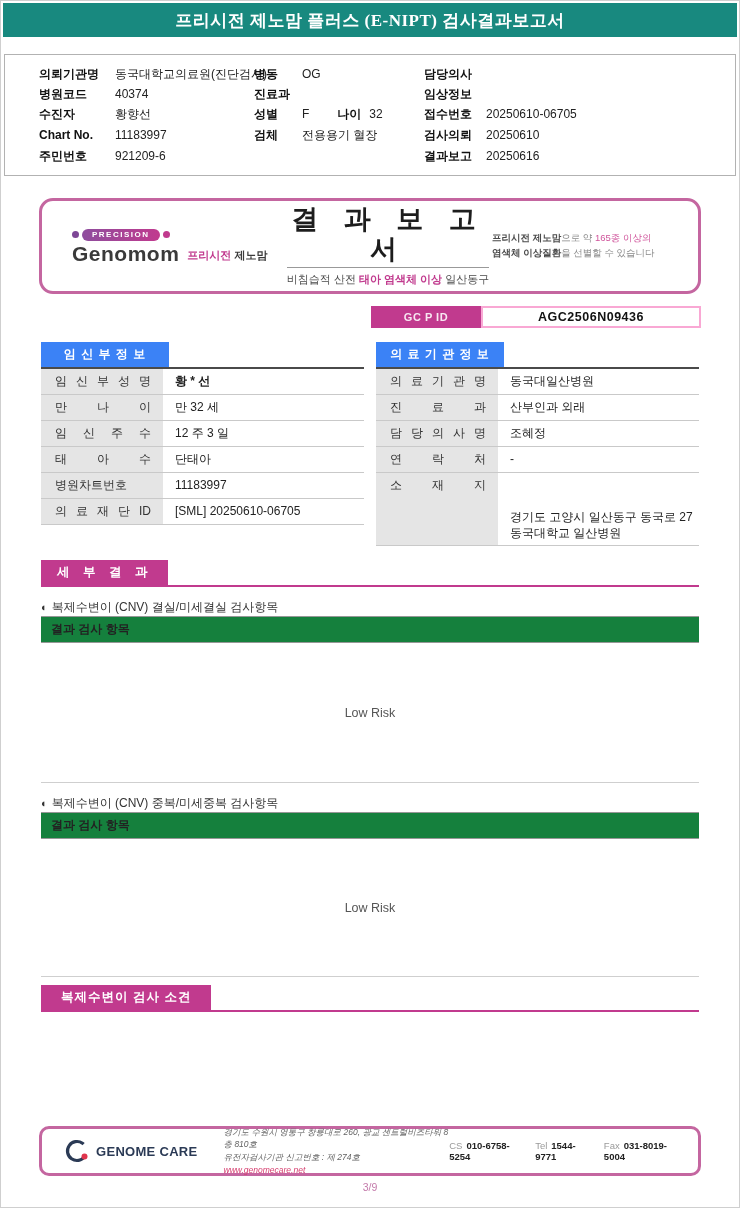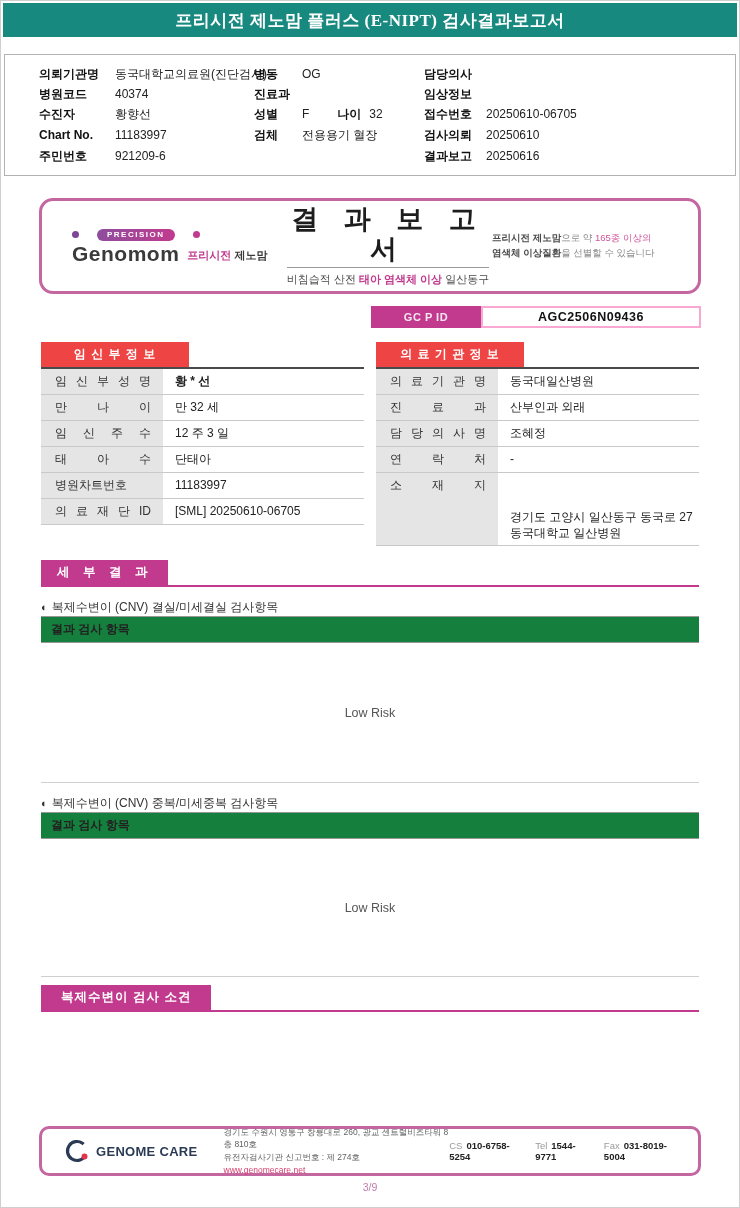--- a/index.html
+++ b/index.html
@@ -32,21 +32,21 @@
   .ph-value { color:#222; white-space:nowrap; }
   .ph-label2 { font-weight:bold; color:#111; margin-left:28px; margin-right:8px; }
 
   
   .card {
     margin:22px 38px 0; height:96px;
     border:3px solid #C466A0; border-radius:14px;
     display:flex; align-items:center; background:#fff;
   }
   .logo-block { margin-left:30px; width:212px; flex:0 0 auto; }
-  .badge-row { display:flex; align-items:center; gap:18px; margin-bottom:2px; }
+  .badge-row { display:flex; align-items:center; gap:3px; margin-bottom:2px; }
   .badge-dot { width:7px; height:7px; border-radius:50%; background:#7d4796; }
   .badge-dot.r { background:#C13A8E; }
   .badge-pill {
     background:linear-gradient(90deg,#8e4d9e,#C13A8E); color:#fff;
     font-size:8px; font-weight:bold; letter-spacing:1.5px;
     padding:1px 10px 2px; border-radius:8px;
   }
   .brand-row { display:flex; align-items:flex-end; gap:8px; }
   .brand-en { font-size:21px; font-weight:800; color:#3a3a3a; letter-spacing:0.5px; line-height:1; }
   .brand-kr { font-size:11px; font-weight:bold; line-height:1.4; white-space:nowrap; }
@@ -72,22 +72,22 @@
   }
   .gcpid-value {
     flex:1; border:2px solid #f9a8d4; display:flex; align-items:center; justify-content:center;
     font-size:12.5px; font-weight:bold; color:#111; letter-spacing:0.5px;
   }
 
   
   .info-tables { display:flex; gap:12px; margin:14px 40px 0; align-items:flex-start; }
   .itable { flex:1; }
   .itab {
-    display:inline-block; background:#ef4444; color:#fff; font-size:12px; font-weight:bold;
-    width:148px; text-align:center; padding:4px 4px; letter-spacing:1px;
+    display:inline-block; background:#3b82f6; color:#fff; font-size:12px; font-weight:bold;
+    width:128px; text-align:center; padding:4px 4px; letter-spacing:1px;
   }
   .ibody { border-top:2px solid #4a4a4a; }
   .irow { display:flex; border-bottom:1px solid #c9c9c9; min-height:22px; font-size:12px; }
   .icell-l {
     flex:0 0 122px; background:#e5e5e5; padding:4px 12px 4px 14px; color:#333;
     text-align:justify; text-align-last:justify;
   }
   .icell-v { flex:1; padding:4px 4px 4px 12px; color:#222; line-height:1.35; display:flex; align-items:center; }
   .icell-v.b { font-weight:bold; }
   .icell-v.wrap { display:block;margin-top:32px; }
@@ -112,21 +112,21 @@
   }
 
   
   .footer-card {
     position:absolute; left:38px; right:38px; top:1125px; height:50px;
     border:3px solid #C466A0; border-radius:10px; background:#fff;
     display:flex; align-items:center; padding:0 22px;
   }
   .gc-logo { display:flex; align-items:center; gap:6px; flex:0 0 auto; }
   .gc-logo-text { font-size:13px; font-weight:bold; color:#2b3a55; letter-spacing:0.3px; }
-  .addr { margin-left:26px; font-size:8.5px; color:#636363; line-height:1.5; }
+  .addr { margin-left:26px; font-size:8.5px; color:#636363; line-height:1.5;font-style:italic; }
   .addr .site { color:#D63D6E; }
   .contacts { margin-left:auto; display:flex; gap:16px; font-size:9.5px; align-items:center; }
   .contact .cl { color:#9a9a9a; margin-right:4px; }
   .contact .cv { color:#222; font-weight:bold; }
 
   .page-num { position:absolute; top:1180px; left:0; width:100%; text-align:center; font-size:10.5px; color:#C47BAB; }
 </style>
 </head>
 <body>
 

